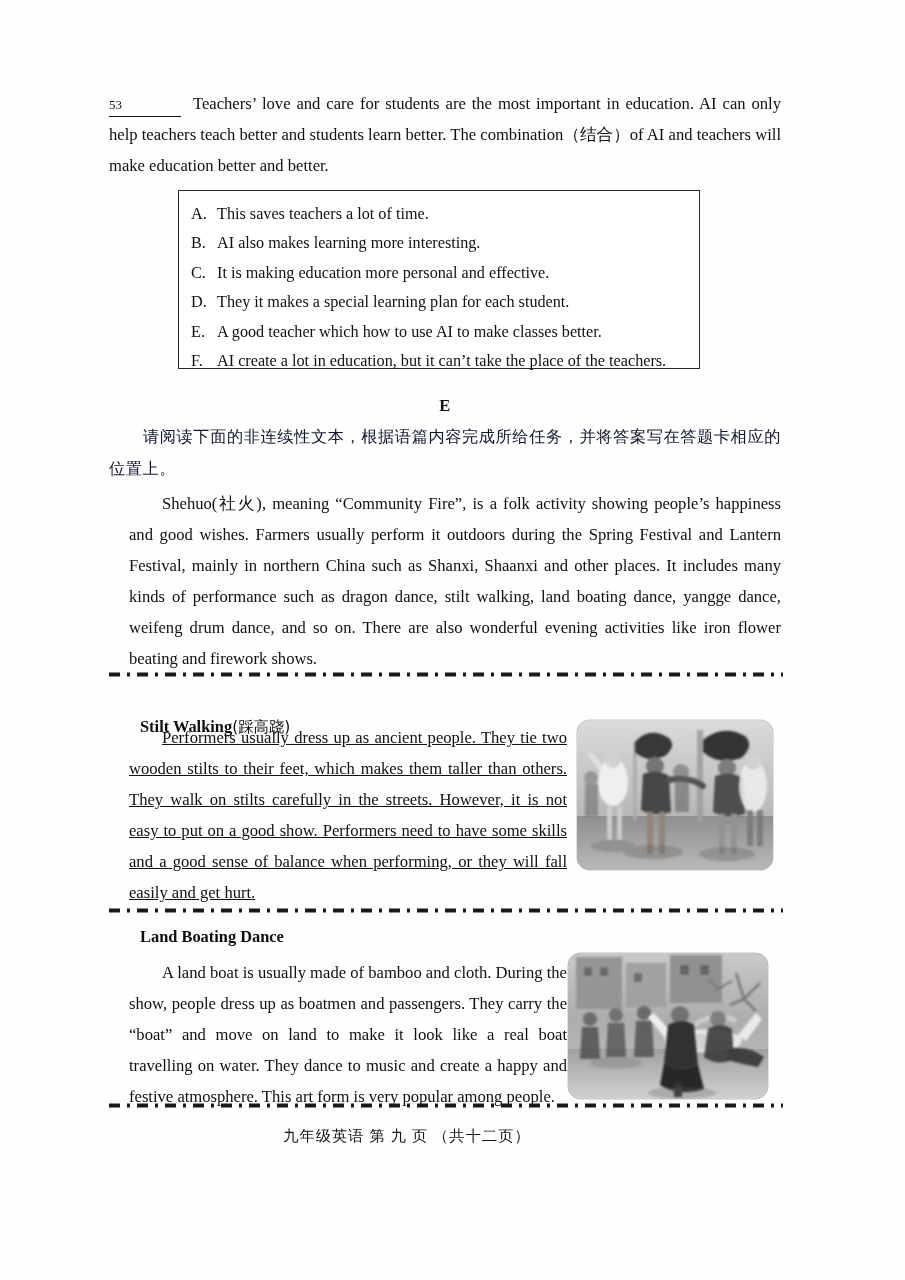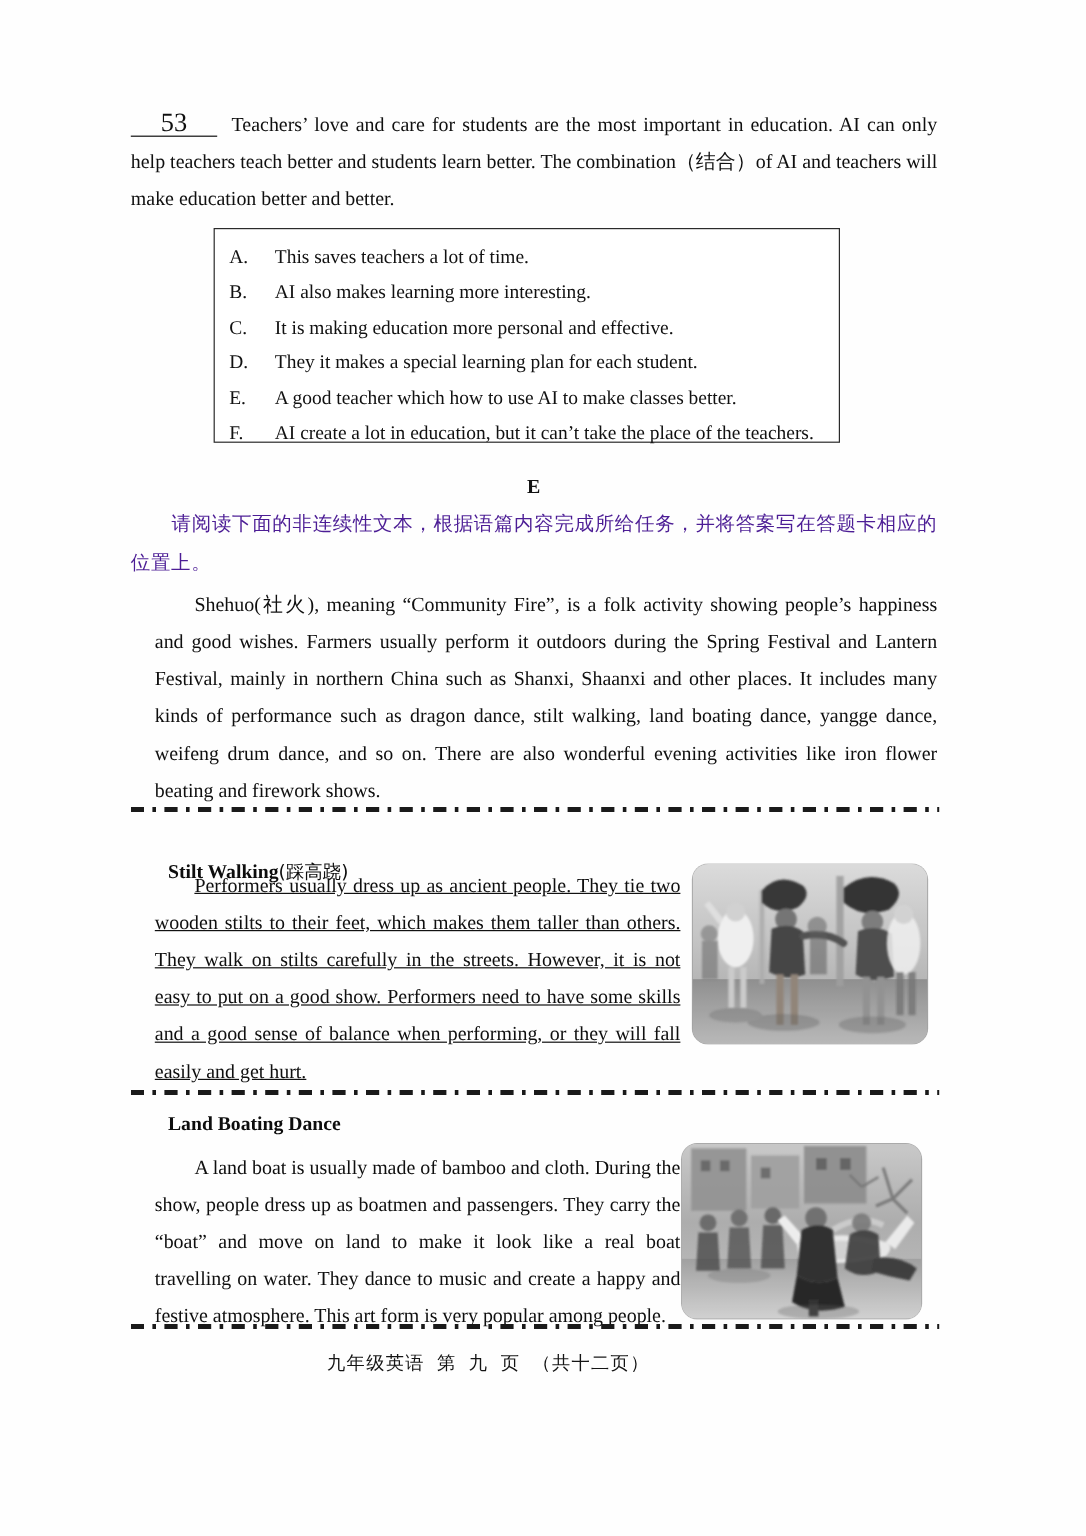--- a/index.html
+++ b/index.html
@@ -39,24 +39,24 @@
     margin: 0;
     color: #0f0f0f;
   }
   .para.indent { text-indent: 33px; margin-left: 20px; }
 
   
   .stem-wrap { top: 88px; }
   .blank-num {
     display: inline-block;
     width: 72px;
-    text-align: center;
+    text-align: left;
     border-bottom: 1.6px solid #111;
     line-height: 22px;
-    font-size: 22px;
+    font-size: 13px;
     margin-right: 12px;
     vertical-align: baseline;
   }
 
   
   .options-box {
     position: absolute;
     left: 178px;
     top: 190px;
     width: 522px;
@@ -70,21 +70,21 @@
     display: flex;
     align-items: baseline;
     font-size: 16.2px;
     line-height: 29.4px;
     padding-left: 12px;
   }
   .opt-letter {
     width: 26px;
     flex: 0 0 26px;
   }
-  .opt-text { flex: 1 1 auto; margin-left: 12px; }
+  .opt-text { flex: 1 1 auto; }
 
   
   .section-letter {
     position: absolute;
     left: 109px;
     top: 396px;
     width: 672px;
     text-align: center;
     font-size: 16.6px;
     font-weight: bold;
@@ -92,21 +92,21 @@
   }
 
   
   .cn {
     font-family: "DejaVu Sans", "Liberation Sans", sans-serif;
     font-size: 16.2px;
     line-height: 32px;
     letter-spacing: 0.6px;
     text-align: justify;
     margin: 0;
-    color: #4c1d95;
+    color: #0f172a;
   }
   .cn.indent { text-indent: 34px; }
   .instr-wrap { top: 421px; }
 
   
   .intro-wrap { top: 488px; }
 
   
   .dash-rule {
     position: absolute;
@@ -149,21 +149,21 @@
     width: 458px;
   }
 
   
   .footer {
     position: absolute;
     left: 0;
     top: 1126px;
     width: 814px;
     text-align: center;
-    font-family: Liberation Mono, monospace;
+    font-family: Liberation Serif, serif;
     font-size: 15.2px;
     letter-spacing: 1.1px;
     color: #141414;
   }
 </style>
 </head>
 <body>
 
 <div class="page">
 

